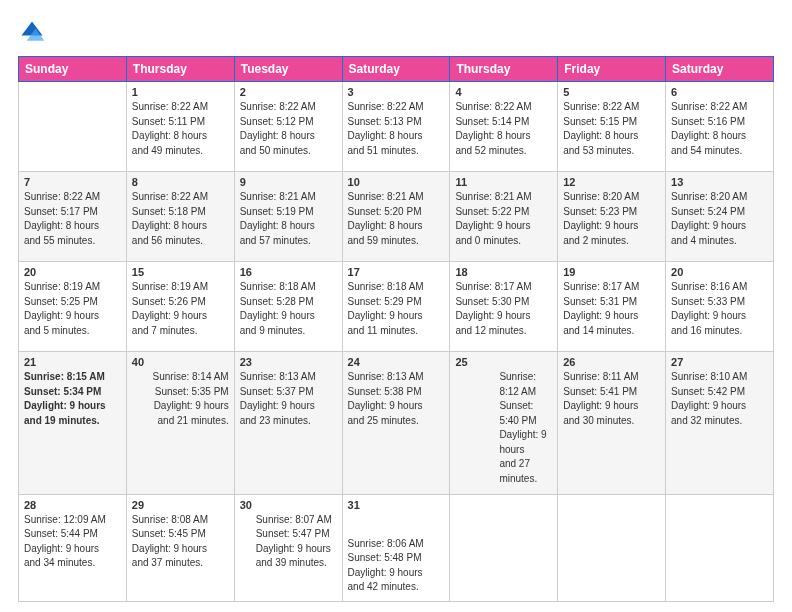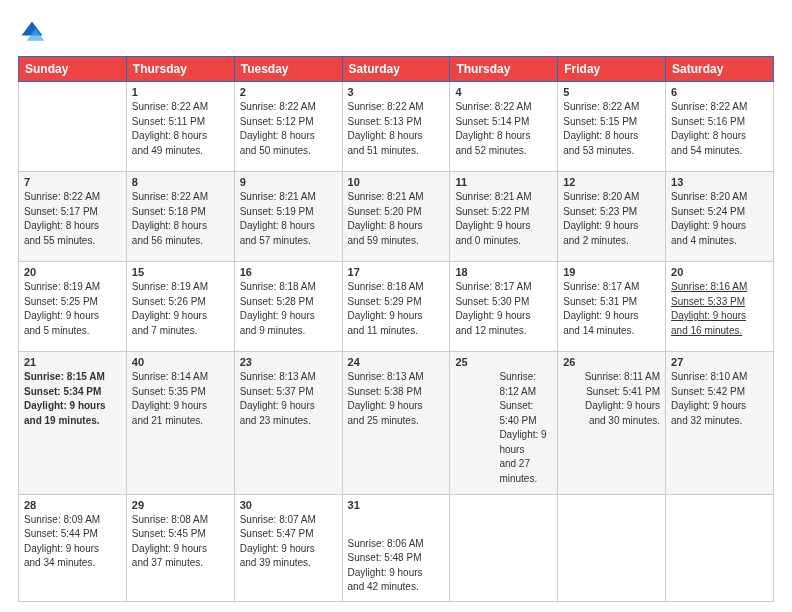--- a/index.html
+++ b/index.html
@@ -96,21 +96,21 @@
     .empty-cell {
       background: #f9f9f9;
     }
     tr:nth-child(even) td {
       background: #f5f5f5;
     }
     tr:nth-child(odd) td {
       background: #ffffff;
     }
     .calendar thead tr th {
-      background: #ef4444;
+      background: #ec4899;
     }
   </style>
 </head>
 <body>
 
 <div class="page">
   <div class="header">
     <div class="logo">
       <svg class="logo-icon" viewBox="0 0 32 32">
         <polygon points="16,4 28,20 4,20" fill="#1565c0"></polygon>
@@ -274,37 +274,37 @@
           </td>
           <td>
             <div class="day-num">19</div>
             <div class="day-info" style="white-space: pre-line;">Sunrise: 8:17 AM
 Sunset: 5:31 PM
 Daylight: 9 hours
 and 14 minutes.</div>
           </td>
           <td>
             <div class="day-num">20</div>
-            <div class="day-info" style="white-space: pre-line; text-decoration: underline;">Sunrise: 8:16 AM
+            <div class="day-info" style="white-space: pre-line;">Sunrise: 8:16 AM
 Sunset: 5:33 PM
 Daylight: 9 hours
 and 16 minutes.</div>
           </td>
         </tr>
         <tr>
           <td>
             <div class="day-num">21</div>
             <div class="day-info" style="white-space: pre-line; font-weight: bold;">Sunrise: 8:15 AM
 Sunset: 5:34 PM
 Daylight: 9 hours
 and 19 minutes.</div>
           </td>
           <td>
             <div class="day-num">40</div>
-            <div class="day-info" style="white-space: pre-line;">Sunrise: 8:14 AM
+            <div class="day-info" style="white-space: pre-line; text-align: right;">Sunrise: 8:14 AM
 Sunset: 5:35 PM
 Daylight: 9 hours
 and 21 minutes.</div>
           </td>
           <td>
             <div class="day-num">23</div>
             <div class="day-info" style="white-space: pre-line;">Sunrise: 8:13 AM
 Sunset: 5:37 PM
 Daylight: 9 hours
 and 23 minutes.</div>
@@ -318,51 +318,51 @@
           </td>
           <td>
             <div class="day-num">25</div>
             <div class="day-info" style="white-space: pre-line; margin-left: 44px;">Sunrise: 8:12 AM
 Sunset: 5:40 PM
 Daylight: 9 hours
 and 27 minutes.</div>
           </td>
           <td>
             <div class="day-num">26</div>
-            <div class="day-info" style="white-space: pre-line; text-align: right;">Sunrise: 8:11 AM
+            <div class="day-info" style="white-space: pre-line;">Sunrise: 8:11 AM
 Sunset: 5:41 PM
 Daylight: 9 hours
 and 30 minutes.</div>
           </td>
           <td>
             <div class="day-num">27</div>
             <div class="day-info" style="white-space: pre-line;">Sunrise: 8:10 AM
 Sunset: 5:42 PM
 Daylight: 9 hours
 and 32 minutes.</div>
           </td>
         </tr>
         <tr>
           <td>
             <div class="day-num">28</div>
-            <div class="day-info" style="white-space: pre-line;">Sunrise: 8:09 AM
+            <div class="day-info" style="white-space: pre-line;">Sunrise: 12:09 AM
 Sunset: 5:44 PM
 Daylight: 9 hours
 and 34 minutes.</div>
           </td>
           <td>
             <div class="day-num">29</div>
             <div class="day-info" style="white-space: pre-line;">Sunrise: 8:08 AM
 Sunset: 5:45 PM
 Daylight: 9 hours
 and 37 minutes.</div>
           </td>
           <td>
             <div class="day-num">30</div>
-            <div class="day-info" style="white-space: pre-line;">Sunrise: 8:07 AM
+            <div class="day-info" style="white-space: pre-line; margin-left: 16px;">Sunrise: 8:07 AM
 Sunset: 5:47 PM
 Daylight: 9 hours
 and 39 minutes.</div>
           </td>
           <td>
             <div class="day-num">31</div>
             <div class="day-info" style="white-space: pre-line; margin-top: 26px;">Sunrise: 8:06 AM
 Sunset: 5:48 PM
 Daylight: 9 hours
 and 42 minutes.</div>

